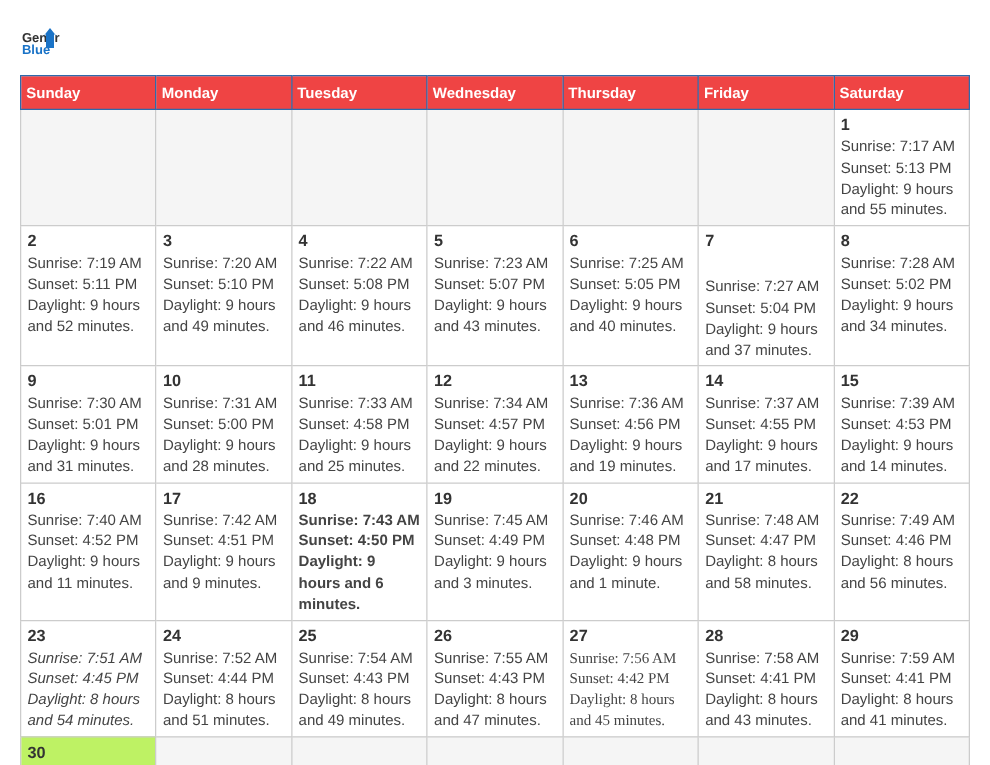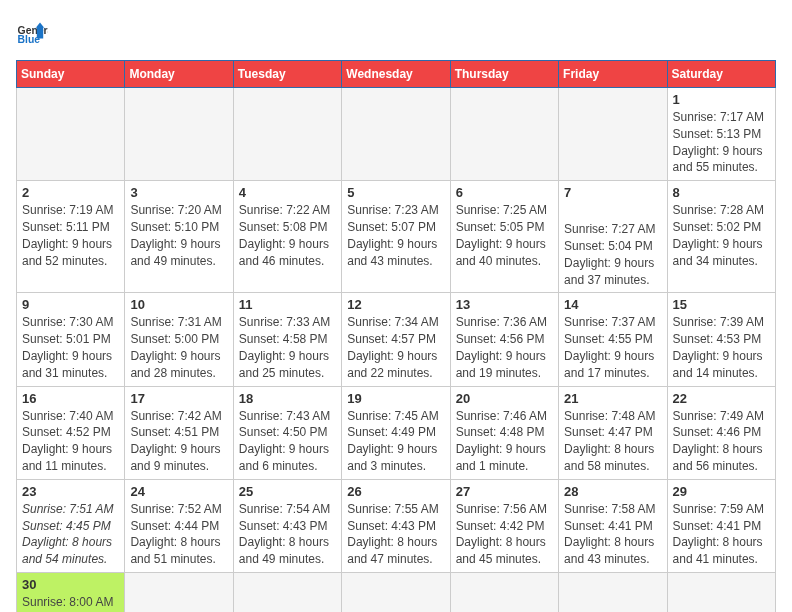--- a/index.html
+++ b/index.html
@@ -220,21 +220,21 @@
 Daylight: 9 hours and 11 minutes.</div>
         </td>
         <td>
           <span class="day-number">17</span>
           <div class="day-info" style="white-space: pre-line;">Sunrise: 7:42 AM
 Sunset: 4:51 PM
 Daylight: 9 hours and 9 minutes.</div>
         </td>
         <td>
           <span class="day-number">18</span>
-          <div class="day-info" style="white-space: pre-line;">Sunrise: 7:43 AM
+          <div class="day-info" style="white-space: pre-line; font-weight: bold;">Sunrise: 7:43 AM
 Sunset: 4:50 PM
 Daylight: 9 hours and 6 minutes.</div>
         </td>
         <td>
           <span class="day-number">19</span>
           <div class="day-info" style="white-space: pre-line;">Sunrise: 7:45 AM
 Sunset: 4:49 PM
 Daylight: 9 hours and 3 minutes.</div>
         </td>
         <td>
@@ -276,21 +276,21 @@
 Daylight: 8 hours and 49 minutes.</div>
         </td>
         <td>
           <span class="day-number">26</span>
           <div class="day-info" style="white-space: pre-line;">Sunrise: 7:55 AM
 Sunset: 4:43 PM
 Daylight: 8 hours and 47 minutes.</div>
         </td>
         <td>
           <span class="day-number">27</span>
-          <div class="day-info" style="white-space: pre-line;">Sunrise: 7:56 AM
+          <div class="day-info" style="white-space: pre-line; font-family: Liberation Serif, serif;">Sunrise: 7:56 AM
 Sunset: 4:42 PM
 Daylight: 8 hours and 45 minutes.</div>
         </td>
         <td>
           <span class="day-number">28</span>
           <div class="day-info" style="white-space: pre-line;">Sunrise: 7:58 AM
 Sunset: 4:41 PM
 Daylight: 8 hours and 43 minutes.</div>
         </td>
         <td>

